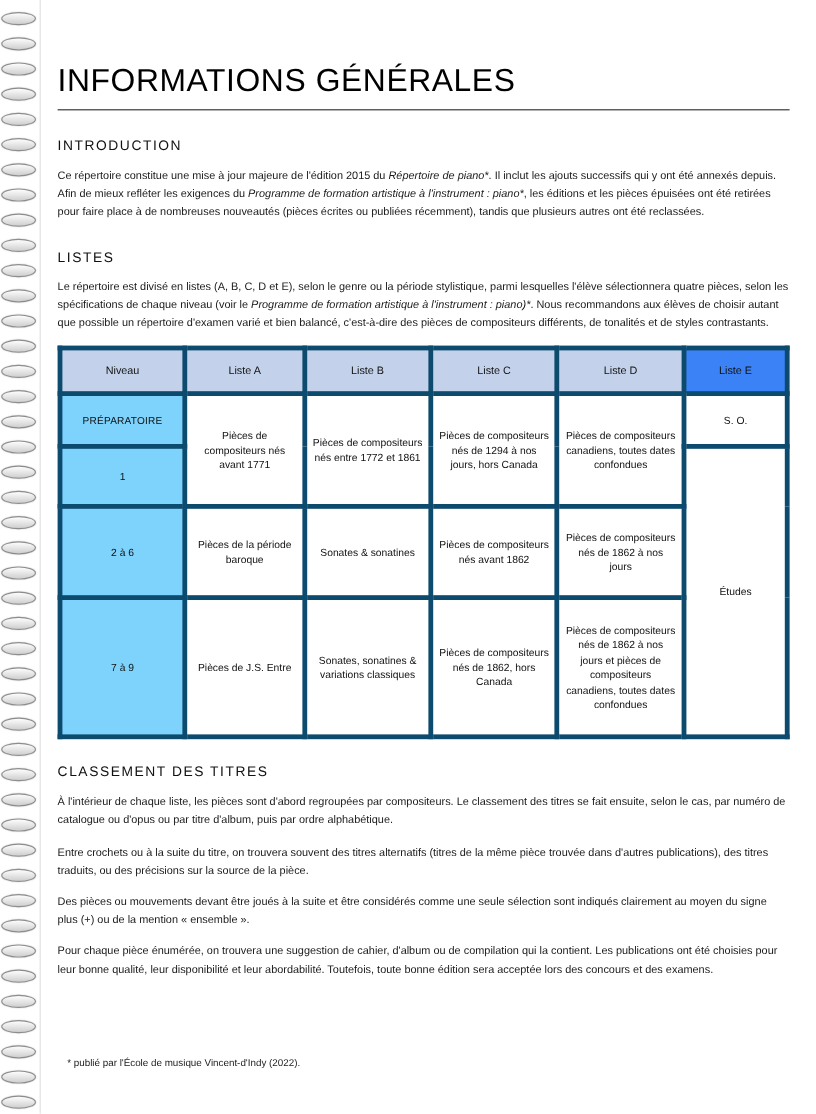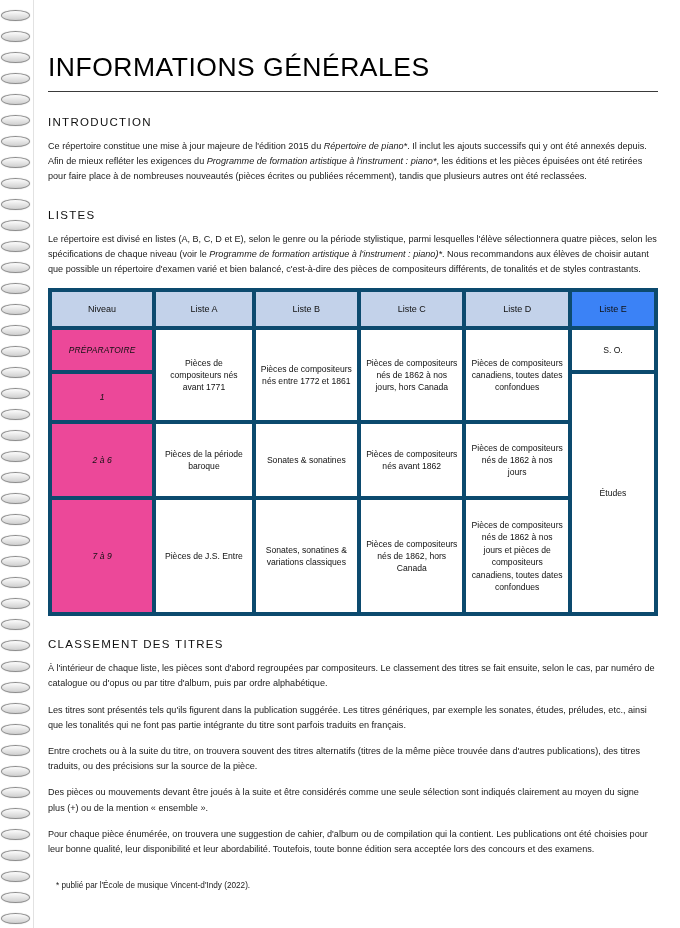--- a/index.html
+++ b/index.html
@@ -102,23 +102,22 @@
   }
   table.listes thead th {
     background: #c3d2ea;
     font-weight: 400;
     font-size: 9px;
     height: 20px;
     padding: 7px 4px;
   }
   table.listes thead th.liste-e { background: #3b82f6; }
   td.level {
-    background: #ec4899;
+    background: #7dd3fc;
     font-size: 8.6px;
-    font-style: italic;
   }
   td.level.prep { font-size: 8.4px; letter-spacing: .2px; }
   td.white { background: #ffffff; }
 
   
   .footnote {
     position: absolute;
     left: 56px;
     bottom: 38px;
     font-size: 8.2px;
@@ -203,21 +202,21 @@
         <th>Liste C</th>
         <th>Liste D</th>
         <th class="liste-e">Liste E</th>
       </tr>
     </thead>
     <tbody>
       <tr>
         <td class="level prep" style="height:28px">PRÉPARATOIRE</td>
         <td class="white" rowspan="2">Pièces de compositeurs nés avant 1771</td>
         <td class="white" rowspan="2">Pièces de compositeurs nés entre 1772 et 1861</td>
-        <td class="white" rowspan="2">Pièces de compositeurs nés de 1862 à nos jours, hors Canada</td>
+        <td class="white" rowspan="2">Pièces de compositeurs nés de 1294 à nos jours, hors Canada</td>
         <td class="white" rowspan="2">Pièces de compositeurs canadiens, toutes dates confondues</td>
         <td class="white">S. O.</td>
       </tr>
       <tr>
         <td class="level" style="height:34px">1</td>
         <td class="white" rowspan="3">Études</td>
       </tr>
       <tr>
         <td class="level" style="height:60px">2 à 6</td>
         <td class="white">Pièces de la période baroque</td>
@@ -230,21 +229,20 @@
         <td class="white">Pièces de J.S. Entre</td>
         <td class="white">Sonates, sonatines &amp; variations classiques</td>
         <td class="white">Pièces de compositeurs nés de 1862, hors Canada</td>
         <td class="white">Pièces de compositeurs nés de 1862 à nos jours et pièces de compositeurs canadiens, toutes dates confondues</td>
       </tr>
     </tbody>
   </table>
 
   <h2 class="section tight">CLASSEMENT DES TITRES</h2>
   <p class="body">À l'intérieur de chaque liste, les pièces sont d'abord regroupées par compositeurs. Le classement des titres se fait ensuite, selon le cas, par numéro de catalogue ou d'opus ou par titre d'album, puis par ordre alphabétique.</p>
-  <p class="body">Les titres sont présentés tels qu'ils figurent dans la publication suggérée. Les titres génériques, par exemple les sonates, études, préludes, etc., ainsi que les tonalités qui ne font pas partie intégrante du titre sont parfois traduits en français.</p>
   <p class="body">Entre crochets ou à la suite du titre, on trouvera souvent des titres alternatifs (titres de la même pièce trouvée dans d'autres publications), des titres traduits, ou des précisions sur la source de la pièce.</p>
   <p class="body">Des pièces ou mouvements devant être joués à la suite et être considérés comme une seule sélection sont indiqués clairement au moyen du signe plus (+) ou de la mention « ensemble ».</p>
 
   <p class="body">Pour chaque pièce énumérée, on trouvera une suggestion de cahier, d'album ou de compilation qui la contient. Les publications ont été choisies pour leur bonne qualité, leur disponibilité et leur abordabilité. Toutefois, toute bonne édition sera acceptée lors des concours et des examens.</p>
 
 </div>
 
 <div class="footnote">* publié par l'École de musique Vincent-d'Indy (2022).</div>
 
 </body></html>

